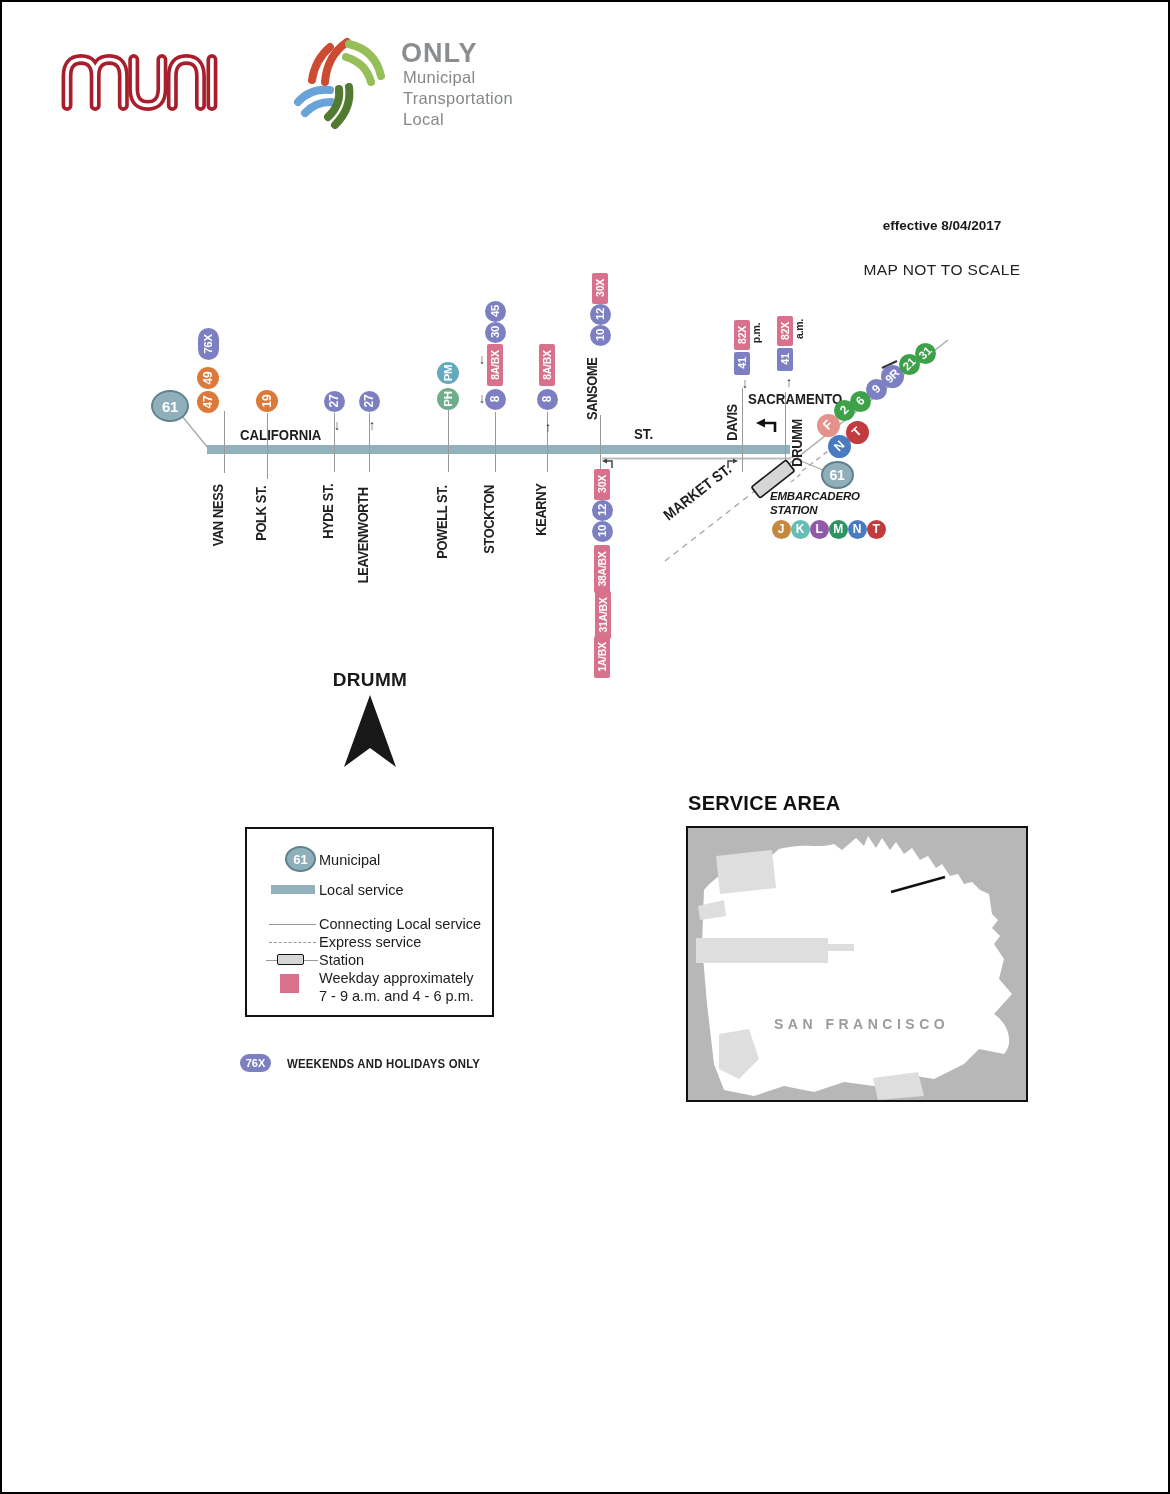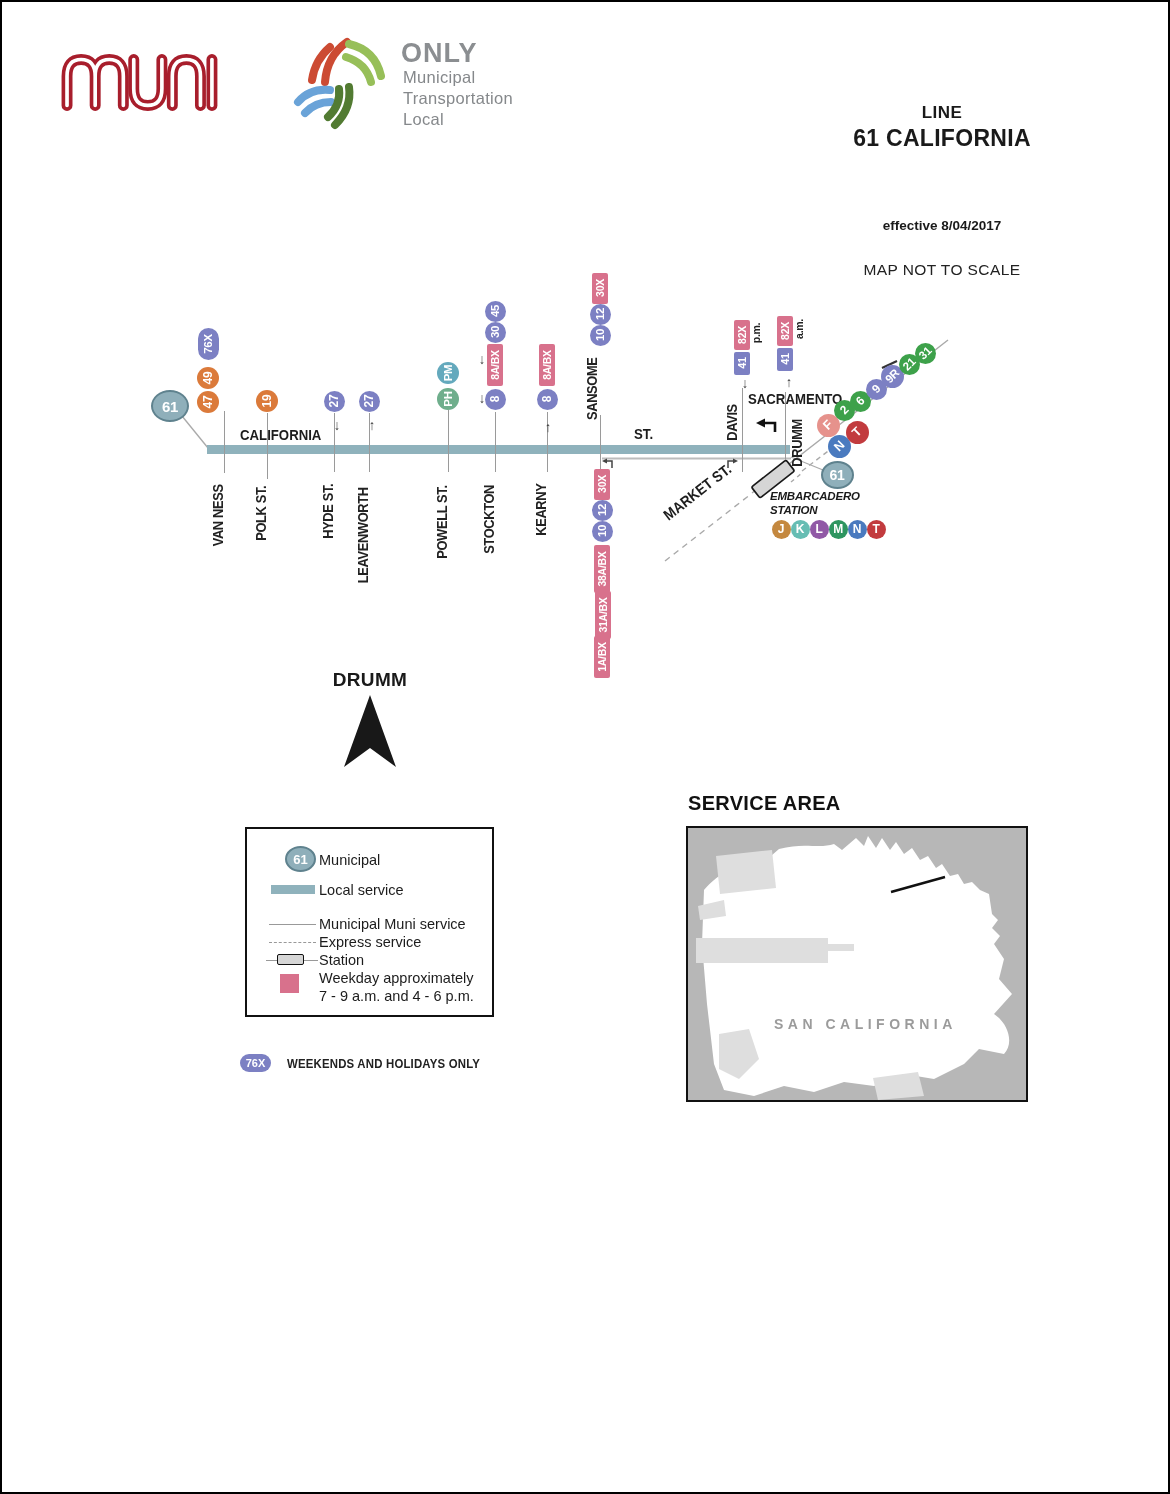--- a/index.html
+++ b/index.html
@@ -97,24 +97,20 @@
       <path d="M64,55 Q67,76 50,93" stroke="#527B32"></path>
       <path d="M54,57 Q56,73 43,85" stroke="#527B32"></path>
     </g>
   </svg>
 
   <div id="sfmta-acronym">ONLY</div>
   <div class="sfmta-line" style="top:66px;">Municipal</div>
   <div class="sfmta-line" style="top:87px;">Transportation</div>
   <div class="sfmta-line" style="top:108px;">Local</div>
 
-  <div id="line-block">
-    <div id="line-label">LINE</div>
-    <div id="line-name">61 CALIFORNIA</div>
-  </div>
   <div id="effective">effective 8/04/2017</div>
   <div id="scale-note">MAP NOT TO SCALE</div>
 
   <svg class="abs" style="left:0;top:0;" width="1170" height="1494" viewBox="0 0 1170 1494">
 
     <line x1="180" y1="414" x2="206" y2="446" stroke="#aaa" stroke-width="1.3"></line>
 
     <line x1="600" y1="456.5" x2="789" y2="456.5" stroke="#bcbcbc" stroke-width="2"></line>
 
     <rect x="205" y="443" width="583" height="9" fill="#8FB2BC"></rect>
@@ -321,21 +317,21 @@
     </div>
 
   <div id="north-label">DRUMM</div>
 
   <div id="legend-box">
     <div id="leg-terminal-bullet">61</div>
     <div class="leg-label" style="top:23px;">Municipal</div>
     <div id="leg-local"></div>
     <div class="leg-label" style="top:53px;">Local service</div>
     <div id="leg-connect"></div>
-    <div class="leg-label" style="top:87px;">Municipal Muni service</div>
+    <div class="leg-label" style="top:87px;">Connecting Local service</div>
     <div id="leg-express"></div>
     <div class="leg-label" style="top:105px;">Express service</div>
     <div id="leg-station-line"></div>
     <div id="leg-station-rect"></div>
     <div class="leg-label" style="top:123px;">Station</div>
     <div id="leg-weekday-swatch"></div>
     <div class="leg-label" style="top:141px;">Weekday approximately</div>
     <div class="leg-label" style="top:159px;">7 - 9 a.m. and 4 - 6 p.m.</div>
   </div>
 
@@ -353,15 +349,15 @@
         L246,251 L216,246 L186,258 L156,254 L126,264 L96,258 L66,268 L36,262 L26,236 L19,176 L14,116 Z"></path>
       <polygon fill="#dedede" points="28,28 84,22 88,60 32,66"></polygon>
       <polygon fill="#dedede" points="10,78 36,72 38,88 12,92"></polygon>
       <rect fill="#dedede" x="8" y="110" width="132" height="25"></rect>
       <rect fill="#dedede" x="140" y="116" width="26" height="7"></rect>
       <polygon fill="#dedede" points="31,206 61,201 71,231 51,251 31,241"></polygon>
       <polygon fill="#dedede" points="185,250 230,244 236,268 190,272"></polygon>
       <line x1="203" y1="64" x2="257" y2="49" stroke="#111" stroke-width="2.5"></line>
     </svg>
   </div>
-  <div id="sa-city">SAN CALIFORNIA</div>
+  <div id="sa-city">SAN FRANCISCO</div>
 
 </div>
 
 </body></html>

